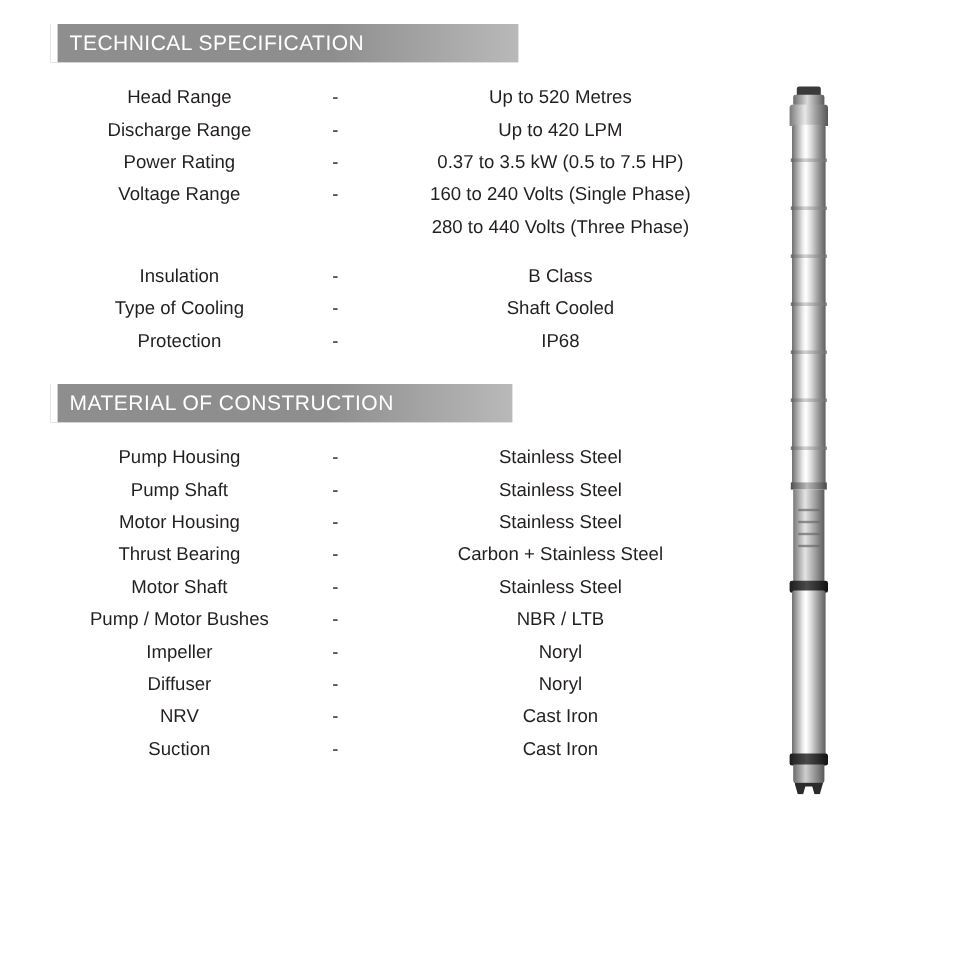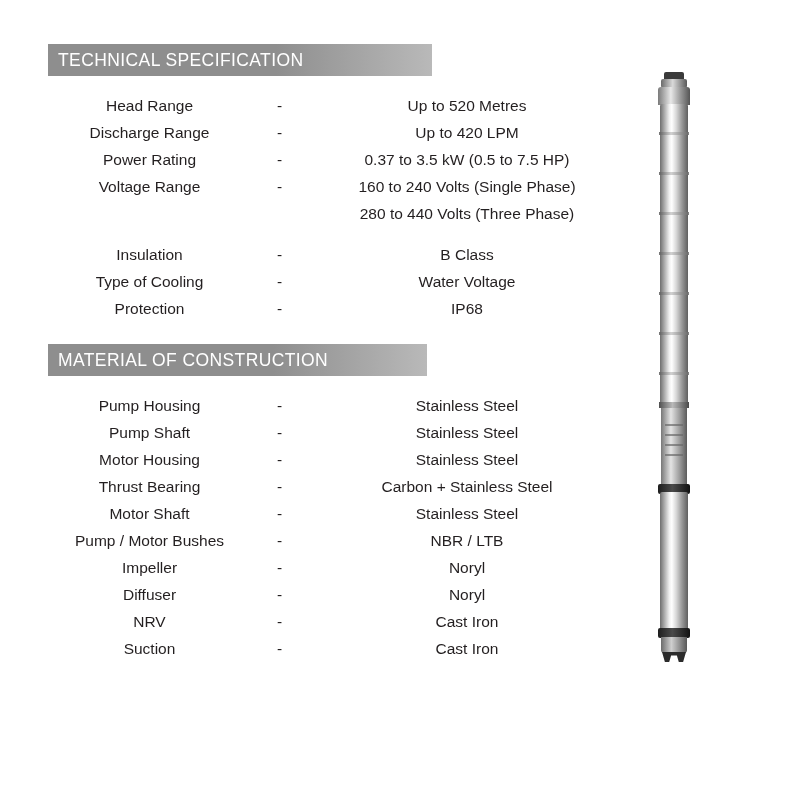--- a/index.html
+++ b/index.html
@@ -16,21 +16,21 @@
     width: 800px;
     height: 800px;
     overflow: hidden;
     background: #ffffff;
   }
 
   
   .content {
     position: absolute;
     left: 42px;
-    top: 44px;
+    top: 20px;
     width: 590px;
   }
 
   .section-header {
     position: relative;
     height: 32px;
     background: linear-gradient(to right, #8e8e8e 0%, #8e8e8e 60%, #b9b9b9 100%);
     display: flex;
     align-items: center;
     margin-bottom: 16px;
@@ -200,21 +200,21 @@
               <td colspan="3"></td>
             </tr>
           <tr>
             <td class="label">Insulation</td>
             <td class="dash">-</td>
             <td class="value">B Class</td>
           </tr>
           <tr>
             <td class="label">Type of Cooling</td>
             <td class="dash">-</td>
-            <td class="value">Water Voltage</td>
+            <td class="value">Shaft Cooled</td>
           </tr>
           <tr>
             <td class="label">Protection</td>
             <td class="dash">-</td>
             <td class="value">IP68</td>
           </tr>
         </tbody>
       </table>
     </div>
 

